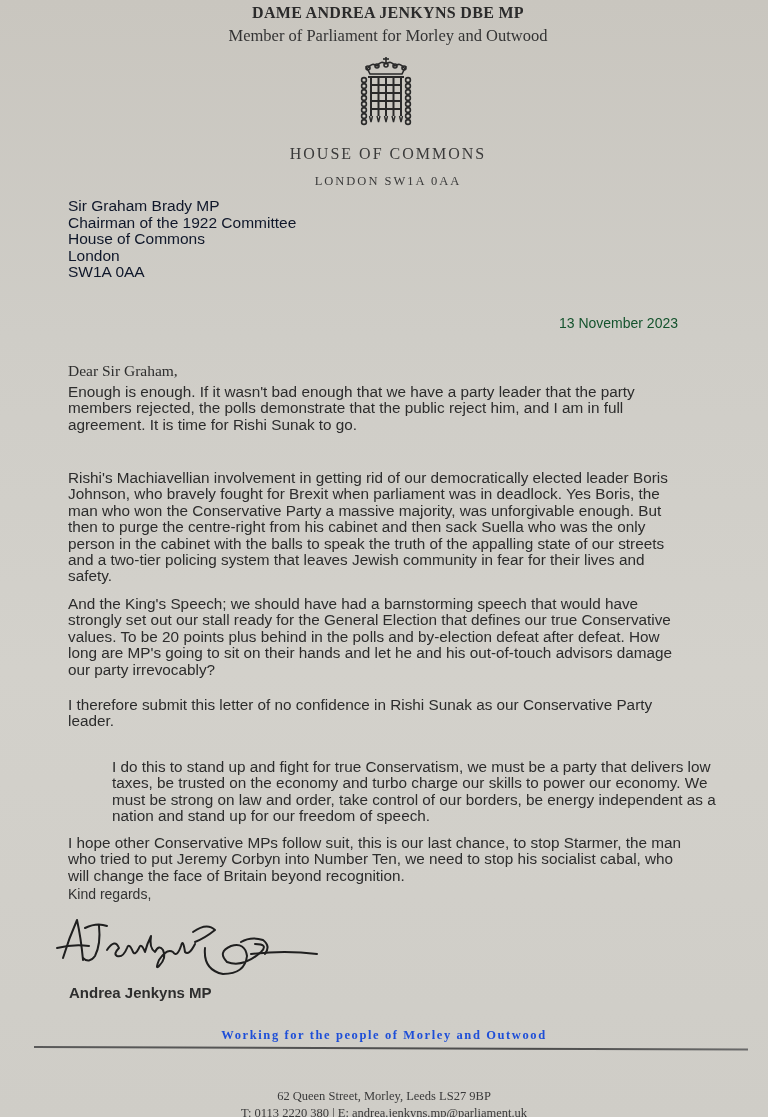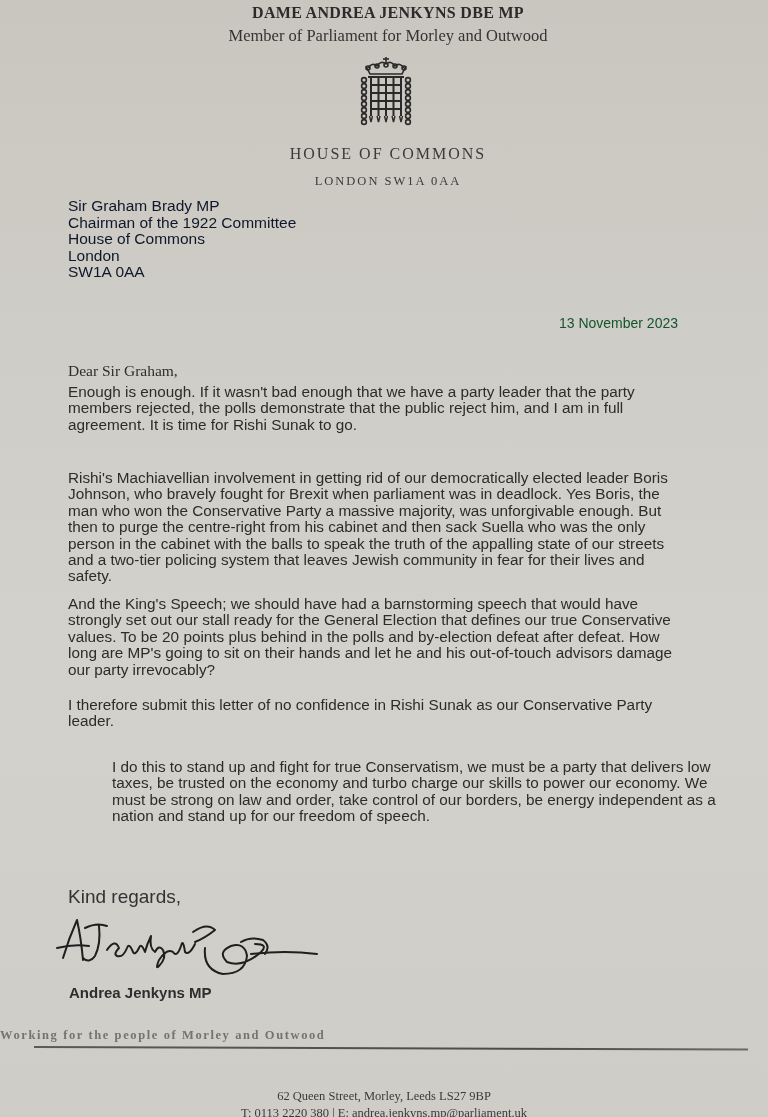--- a/index.html
+++ b/index.html
@@ -94,43 +94,43 @@
     }
     .p1 { top: 384px; }
     .p2 { top: 470px; }
     .p3 { top: 596px; }
     .p4 { top: 697px; }
     .p5 { top: 759px; margin-left: 44px; }
     .p6 { top: 835px; }
     .closing {
       position: absolute;
       top: 886px; left: 68px;
-      font-size: 19px;
+      font-size: 14px;
       color: #333;
     }
     .signature {
       position: absolute;
       left: 55px; top: 908px;
       width: 270px; height: 75px;
     }
     .signatory {
       position: absolute;
       top: 984px; left: 69px;
       font-size: 15px;
       font-weight: bold;
       color: #2e2e2e;
     }
     .tagline {
       position: absolute;
       top: 1028px; left: 0; width: 768px;
-      text-align: left;
+      text-align: center;
       font-size: 12.5px;
       font-weight: bold;
       letter-spacing: 1.6px;
-      color: #737373;
+      color: #1d4ed8;
     }
     .rule {
       position: absolute;
       top: 1046px; left: 34px;
       width: 714px; height: 2px;
       background: linear-gradient(90deg, #5a5a5a, #4b4b4b 70%, #6a6a6a);
       transform: rotate(0.2deg);
       transform-origin: left center;
     }
     .footer-line {
@@ -220,20 +220,21 @@
 
   <div class="date sans">13 November 2023</div>
 
   <div class="salutation sans">Dear Sir Graham,</div>
 
   <p class="body-text sans p1">Enough is enough. If it wasn't bad enough that we have a party leader that the party members rejected, the polls demonstrate that the public reject him, and I am in full agreement. It is time for Rishi Sunak to go.</p>
   <p class="body-text sans p2">Rishi's Machiavellian involvement in getting rid of our democratically elected leader Boris Johnson, who bravely fought for Brexit when parliament was in deadlock. Yes Boris, the man who won the Conservative Party a massive majority, was unforgivable enough. But then to purge the centre-right from his cabinet and then sack Suella who was the only person in the cabinet with the balls to speak the truth of the appalling state of our streets and a two-tier policing system that leaves Jewish community in fear for their lives and safety.</p>
   <p class="body-text sans p3">And the King's Speech; we should have had a barnstorming speech that would have strongly set out our stall ready for the General Election that defines our true Conservative values. To be 20 points plus behind in the polls and by-election defeat after defeat. How long are MP's going to sit on their hands and let he and his out-of-touch advisors damage our party irrevocably?</p>
   <p class="body-text sans p4">I therefore submit this letter of no confidence in Rishi Sunak as our Conservative Party leader.</p>
   <p class="body-text sans p5">I do this to stand up and fight for true Conservatism, we must be a party that delivers low taxes, be trusted on the economy and turbo charge our skills to power our economy. We must be strong on law and order, take control of our borders, be energy independent as a nation and stand up for our freedom of speech.</p>
+  <p class="body-text sans p6">I hope other Conservative MPs follow suit, this is our last chance, to stop Starmer, the man who tried to put Jeremy Corbyn into Number Ten, we need to stop his socialist cabal, who will change the face of Britain beyond recognition.</p>
 
   <div class="closing sans">Kind regards,</div>
 
   <div class="signature">
     <svg width="270" height="75" viewBox="0 0 270 75" xmlns="http://www.w3.org/2000/svg">
       <g fill="none" stroke="#1f1f1f" stroke-width="2" stroke-linecap="round" stroke-linejoin="round">
 
         <path d="M8 50 Q14 30 22 12 Q26 30 28 52"></path>
         <path d="M2 40 Q18 36 34 38"></path>
 

